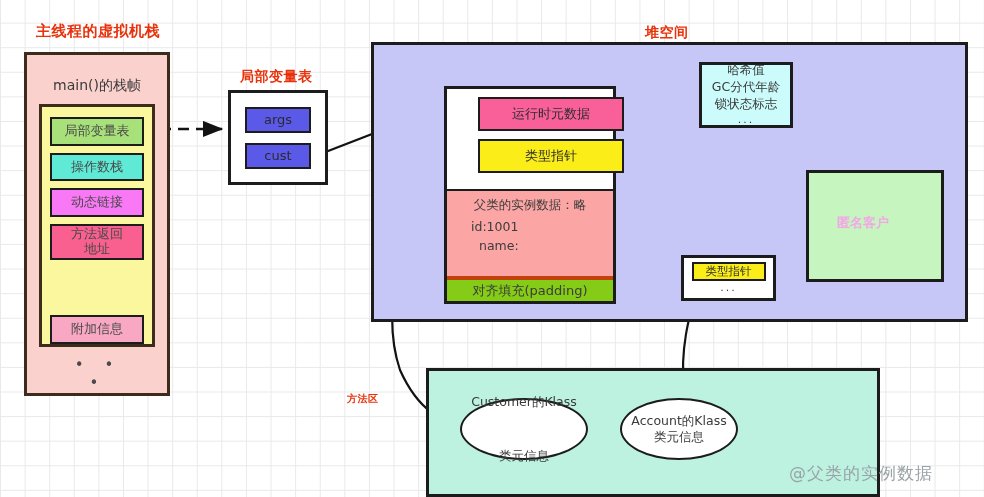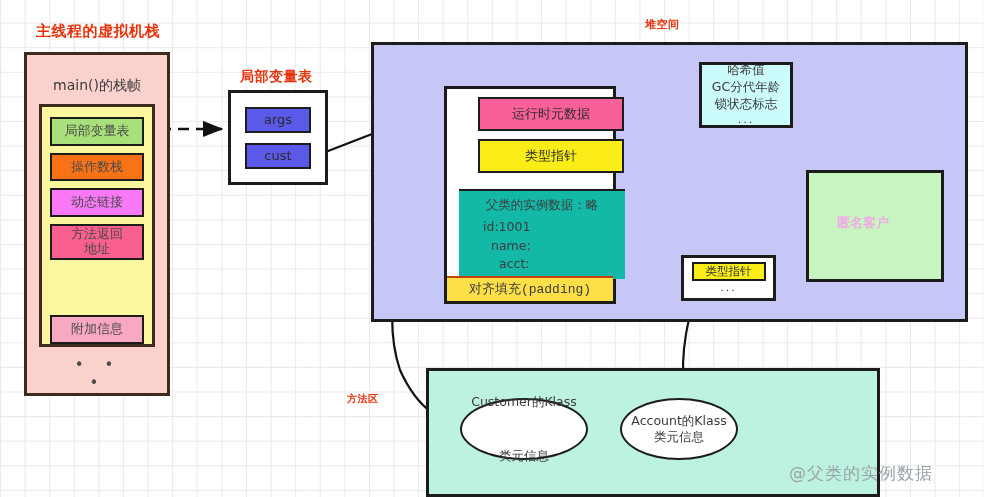--- a/index.html
+++ b/index.html
@@ -58,21 +58,21 @@
   }
   .slot {
     width: 94px; border: 2px solid #1c1c1c;
     font-size: 13px; color: #4a4a4a;
     display: flex; align-items: center; justify-content: center;
     text-align: center; line-height: 1.15; box-sizing: border-box;
   }
   .slot.h1 { height: 33px; }
   .slot.h2 { height: 42px; }
   #slot-lvt  { background: #a8e07a; }
-  #slot-ops  { background: #f97316; }
+  #slot-ops  { background: #5eead4; }
   #slot-dyn  { background: #f978f5; }
   #slot-ret  { background: #f9608f; }
   #slot-extra{ background: #f9a8c4; margin-top: 48px; }
   #stack-dots {
     left: 63px; top: 368px; width: 70px; height: 14px;
     color: #4a4a4a; font-size: 15px; letter-spacing: 8px;
     flex-direction: row;
   }
 
   
@@ -106,34 +106,34 @@
     display: flex; align-items: center; justify-content: center;
     box-sizing: border-box;
   }
   #type-ptr-row {
     width: 146px; height: 34px; background: #fbed18;
     border: 2px solid #1c1c1c; color: #2e2e2e; font-size: 13px;
     display: flex; align-items: center; justify-content: center;
     box-sizing: border-box;
   }
   #instance-data-block {
-    position: absolute; left: 12px; top: 100px; width: 100%; height: 90px;
-    background: #14b8a6; border-top: 2px solid #1c1c1c;
+    position: absolute; left: 0; top: 100px; width: 100%; height: 90px;
+    background: #fca5a5; border-top: 2px solid #1c1c1c;
     box-sizing: border-box; color: #3c3c3c; font-size: 12.5px;
     padding: 7px 0 0 0;
   }
   #instance-data-block .super { text-align: center; margin-bottom: 5px; }
   #instance-data-block .f { text-align: left; padding-left: 24px; line-height: 1.5; }
   #instance-data-block .f.i2 { padding-left: 32px; }
   #instance-data-block .f.i3 { padding-left: 40px; }
   #padding-row {
     position: absolute; left: 0; bottom: 0; width: 100%; height: 25px;
-    background: #fde047; border-top: 2px solid #c2410c;
-    display: flex; align-items: center; justify-content: center;
-    color: #3c3c3c; font-size: 13px; box-sizing: border-box; font-family: Liberation Mono, monospace;
+    background: #84cc16; border-top: 4px solid #c2410c;
+    display: flex; align-items: center; justify-content: center;
+    color: #3c3c3c; font-size: 13px; box-sizing: border-box;
   }
 
   #header-detail-box {
     left: 699px; top: 62px; width: 94px; height: 66px;
     background: #ccfbfb; border: 3px solid #1c1c1c;
     color: #3a3a3a; font-size: 12.5px; line-height: 1.35;
   }
   #header-detail-box .dots { font-size: 11px; letter-spacing: 2px; }
 
   #string-pool-box {
@@ -169,21 +169,21 @@
     background: #ffffff; color: #3a3a3a; font-size: 12.5px;
     display: flex; flex-direction: column;
     align-items: center; justify-content: center; line-height: 1.3;
   }
   #klass-customer { left: 460px; top: 398px; width: 128px; height: 62px; gap: 37px; }
   #klass-account  { left: 620px; top: 398px; width: 118px; height: 62px; }
 
   
   #lbl-stack    { left: 36px;  top: 22px;  font-size: 15px; }
   #lbl-lvt      { left: 240px; top: 68px;  font-size: 14px; }
-  #lbl-heap     { left: 645px; top: 17px;  font-size: 11px; }
+  #lbl-heap     { left: 645px; top: 24px;  font-size: 14px; }
   #lbl-customer { left: 463px; top: 56px;  font-size: 14.5px; }
   #lbl-header   { left: 636px; top: 134px; font-size: 14px; text-align: center; line-height: 1.35; }
   #lbl-instance { left: 606px; top: 192px; font-size: 14px; text-align: center; line-height: 1.35; }
   #lbl-pool     { left: 828px; top: 155px; font-size: 14px; }
   #lbl-account  { left: 710px; top: 303px; font-size: 14.5px; }
   #lbl-method   { left: 347px; top: 392px; font-size: 10px; }
 
   #watermark {
     position: absolute; left: 789px; top: 462px;
     color: #9aa3a8; font-size: 17px; white-space: nowrap;
@@ -265,21 +265,20 @@
   <div class="node" id="heap-box"></div>
 
   <div class="node" id="customer-obj">
     <div id="meta-row">运行时元数据</div>
     <div id="type-ptr-row">类型指针</div>
 
     <div id="instance-data-block">
       <div class="super">父类的实例数据：略</div>
       <div class="f">id:1001</div>
       <div class="f i2">name:</div>
-      <div class="f i3">acct:</div>
     </div>
 
     <div id="padding-row">对齐填充(padding)</div>
   </div>
 
   <div class="node" id="header-detail-box">
     <div>哈希值</div>
     <div>GC分代年龄</div>
     <div>锁状态标志</div>
     <div class="dots">...</div>

